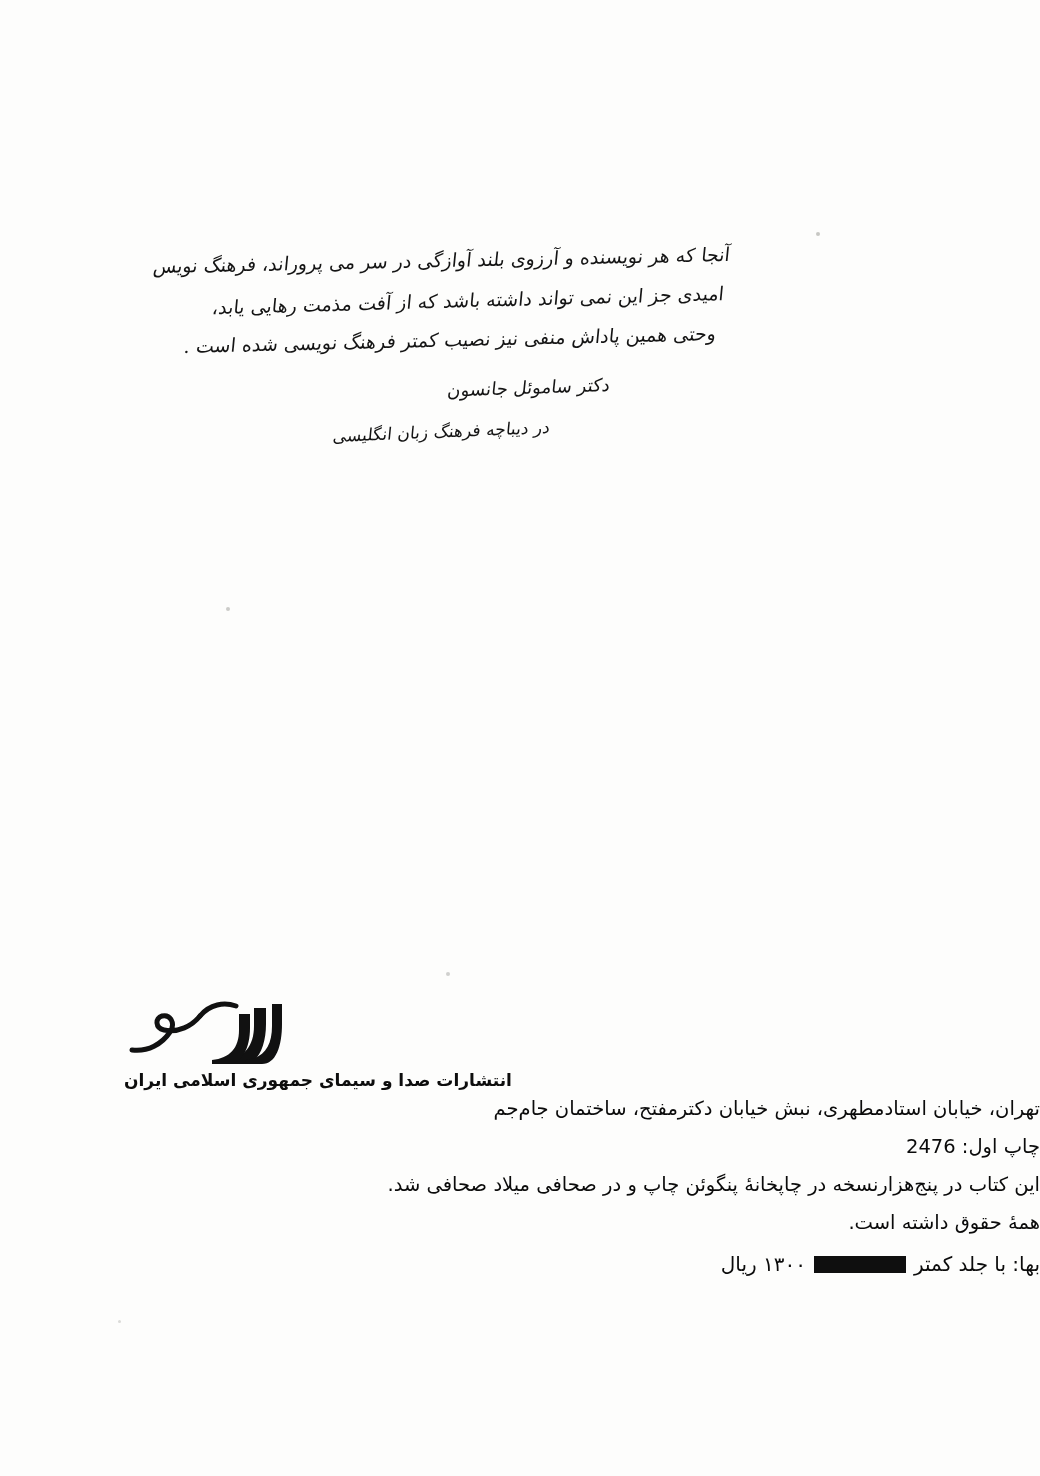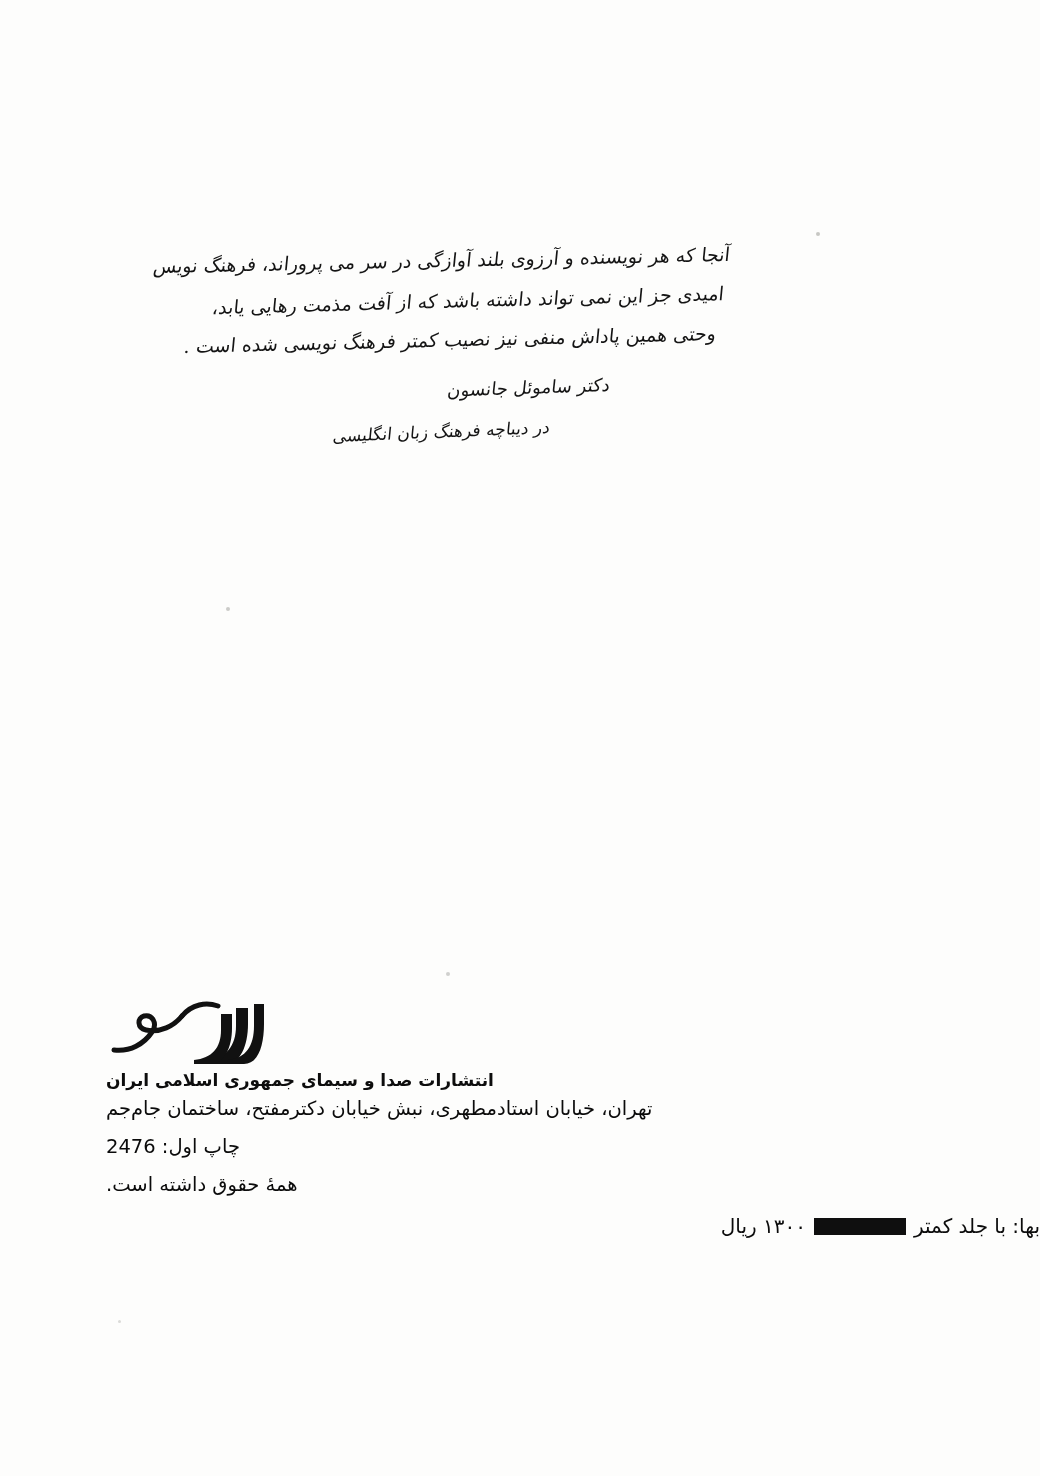--- a/index.html
+++ b/index.html
@@ -69,21 +69,21 @@
     transform-origin: right center;
     margin-top: 22px;
     margin-right: 180px;
     white-space: nowrap;
   }
 
   
   .colophon {
     position: absolute;
     right: 0;
-    left: 0;
+    left: 18px;
     top: 990px;
     padding-left: 100px;
     direction: rtl;
     text-align: left;
   }
   .logo-row {
     display: flex;
     justify-content: flex-end;
     align-items: flex-end;
     padding-left: 8px;
@@ -99,21 +99,21 @@
   .publisher-name {
     text-align: left;
     font-family: "DejaVu Sans", "Liberation Sans", sans-serif;
     font-weight: bold;
     font-size: 17px;
     color: #0d0d0d;
     margin-top: 2px;
     padding-left: 6px;
   }
   .colophon .info-line {
-    text-align: left;
+    text-align: right;
     font-family: "DejaVu Sans", "Liberation Sans", sans-serif;
     font-size: 19.5px;
     color: #0b0b0b;
     line-height: 1.95;
     padding-left: 6px;
     white-space: nowrap;
   }
   .price-line {
     display: flex;
     justify-content: flex-start;
@@ -169,20 +169,21 @@
           <path d="M118 70 L136 70 C 150 70, 156 52, 156 30 L 156 10 L 146 10 L 146 32 C 146 52, 138 64, 120 66 Z" fill="#111"></path>
           <path d="M86 70 L102 70 C 116 70, 124 54, 124 34 L 124 20 L 113 20 L 113 36 C 113 54, 104 64, 86 66 Z" fill="#111"></path>
         </svg>
       </div>
     </div>
 
     <div class="publisher-name">انتشارات صدا و سیمای جمهوری اسلامی ایران</div>
 
     <div class="info-line">تهران، خیابان استادمطهری، نبش خیابان دکترمفتح، ساختمان جام‌جم</div>
     <div class="info-line">چاپ اول: 2476</div>
+    <div class="info-line">این کتاب در پنج‌هزارنسخه در چاپخانهٔ پنگوئن چاپ و در صحافی میلاد صحافی شد.</div>
     <div class="info-line">همهٔ حقوق داشته است.</div>
 
     <div class="price-line">
       <span class="seg">بها: با جلد کمتر</span>
       <span class="redaction"></span>
       <span class="seg">۱۳۰۰ ریال</span>
     </div>
 
 
   </div>

